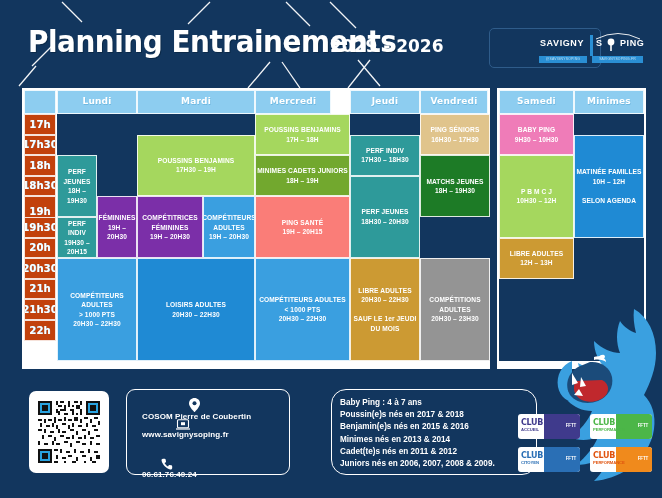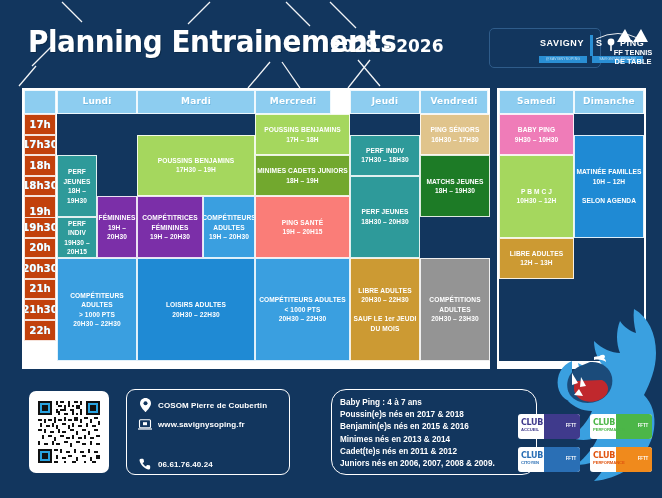--- a/index.html
+++ b/index.html
@@ -104,21 +104,21 @@
     background: #ffffff; border-radius: 7px;
     display: flex; align-items: center; justify-content: center;
   }
   .qr { width: 66px; height: 66px; }
   .contact-box {
     position: absolute; left: 126px; top: 389px; width: 164px; height: 86px;
     border: 1.6px solid #ffffff; border-radius: 9px;
   }
   .contact-row {
     position: absolute; left: 10px; display: flex; align-items: center;
-    color: #ffffff; font-size: 8px; font-weight: bold; white-space: nowrap;
+    color: #ffffff; font-size: 8px; font-weight: bold; white-space: nowrap; flex-direction: column;
   }
   .contact-row .ci { width: 16px; display:flex; align-items:center; justify-content:center; }
   .contact-row .ctxt { margin-left: 5px; letter-spacing:0.1px; }
   .ages-box {
     position: absolute; left: 299px; top: 389px; width: 206px; height: 86px;
     border: 1.6px solid #ffffff; border-radius: 15px;
     padding: 7px 12px 0 8px;
     margin-left: 32px;
   }
   .ages-line { color: #ffffff; font-size: 8.2px; font-weight: bold; line-height: 12.2px; white-space: nowrap; }
@@ -174,28 +174,20 @@
         </svg>
         <div class="logo-bar1">
             <span>@SAVIGNYSOPING</span>
           </div>
         <div class="logo-bar2">
             <span>SAVIGNYSOPING.FR</span>
           </div>
       </div>
     </div>
 
-    <div class="fftt">
-      <svg width="40" height="17" viewBox="0 0 40 17">
-        <path d="M4 15 L12 2 L19 15 Z" fill="#ffffff"></path>
-        <path d="M20 15 L28 2 L35 15 Z" fill="#ffffff"></path>
-      </svg>
-      <div class="fftt-t1">FF TENNIS</div>
-      <div class="fftt-t2">DE TABLE</div>
-    </div>
   </div>
 
   <div class="grid-wrap">
     <div class="panel panel-left"></div>
     <div class="panel panel-right"></div>
     <div id="cells">
         <div class="cell dayhdr" style="left: 24px; top: 2px; width: 32px; height: 24px;"></div>
         <div class="cell dayhdr" style="left: 57px; top: 2px; width: 80px; height: 24px;">
           <span class="ln">Lundi</span>
         </div>
@@ -208,21 +200,21 @@
         <div class="cell dayhdr" style="left: 350px; top: 2px; width: 70px; height: 24px;">
           <span class="ln">Jeudi</span>
         </div>
         <div class="cell dayhdr" style="left: 420px; top: 2px; width: 68px; height: 24px;">
           <span class="ln">Vendredi</span>
         </div>
         <div class="cell dayhdr" style="left: 499px; top: 2px; width: 75px; height: 24px;">
           <span class="ln">Samedi</span>
         </div>
         <div class="cell dayhdr" style="left: 574px; top: 2px; width: 70px; height: 24px;">
-          <span class="ln">Dimanche</span>
+          <span class="ln">Minimes</span>
         </div>
         <div class="cell timecell" style="left: 24px; top: 26px; width: 32px; height: 20.6px;">
           <span class="ln">17h</span>
         </div>
         <div class="cell timecell" style="left: 24px; top: 46.6px; width: 32px; height: 20.6px;">
           <span class="ln">17h30</span>
         </div>
         <div class="cell timecell" style="left: 24px; top: 67.2px; width: 32px; height: 20.6px;">
           <span class="ln">18h</span>
         </div>

